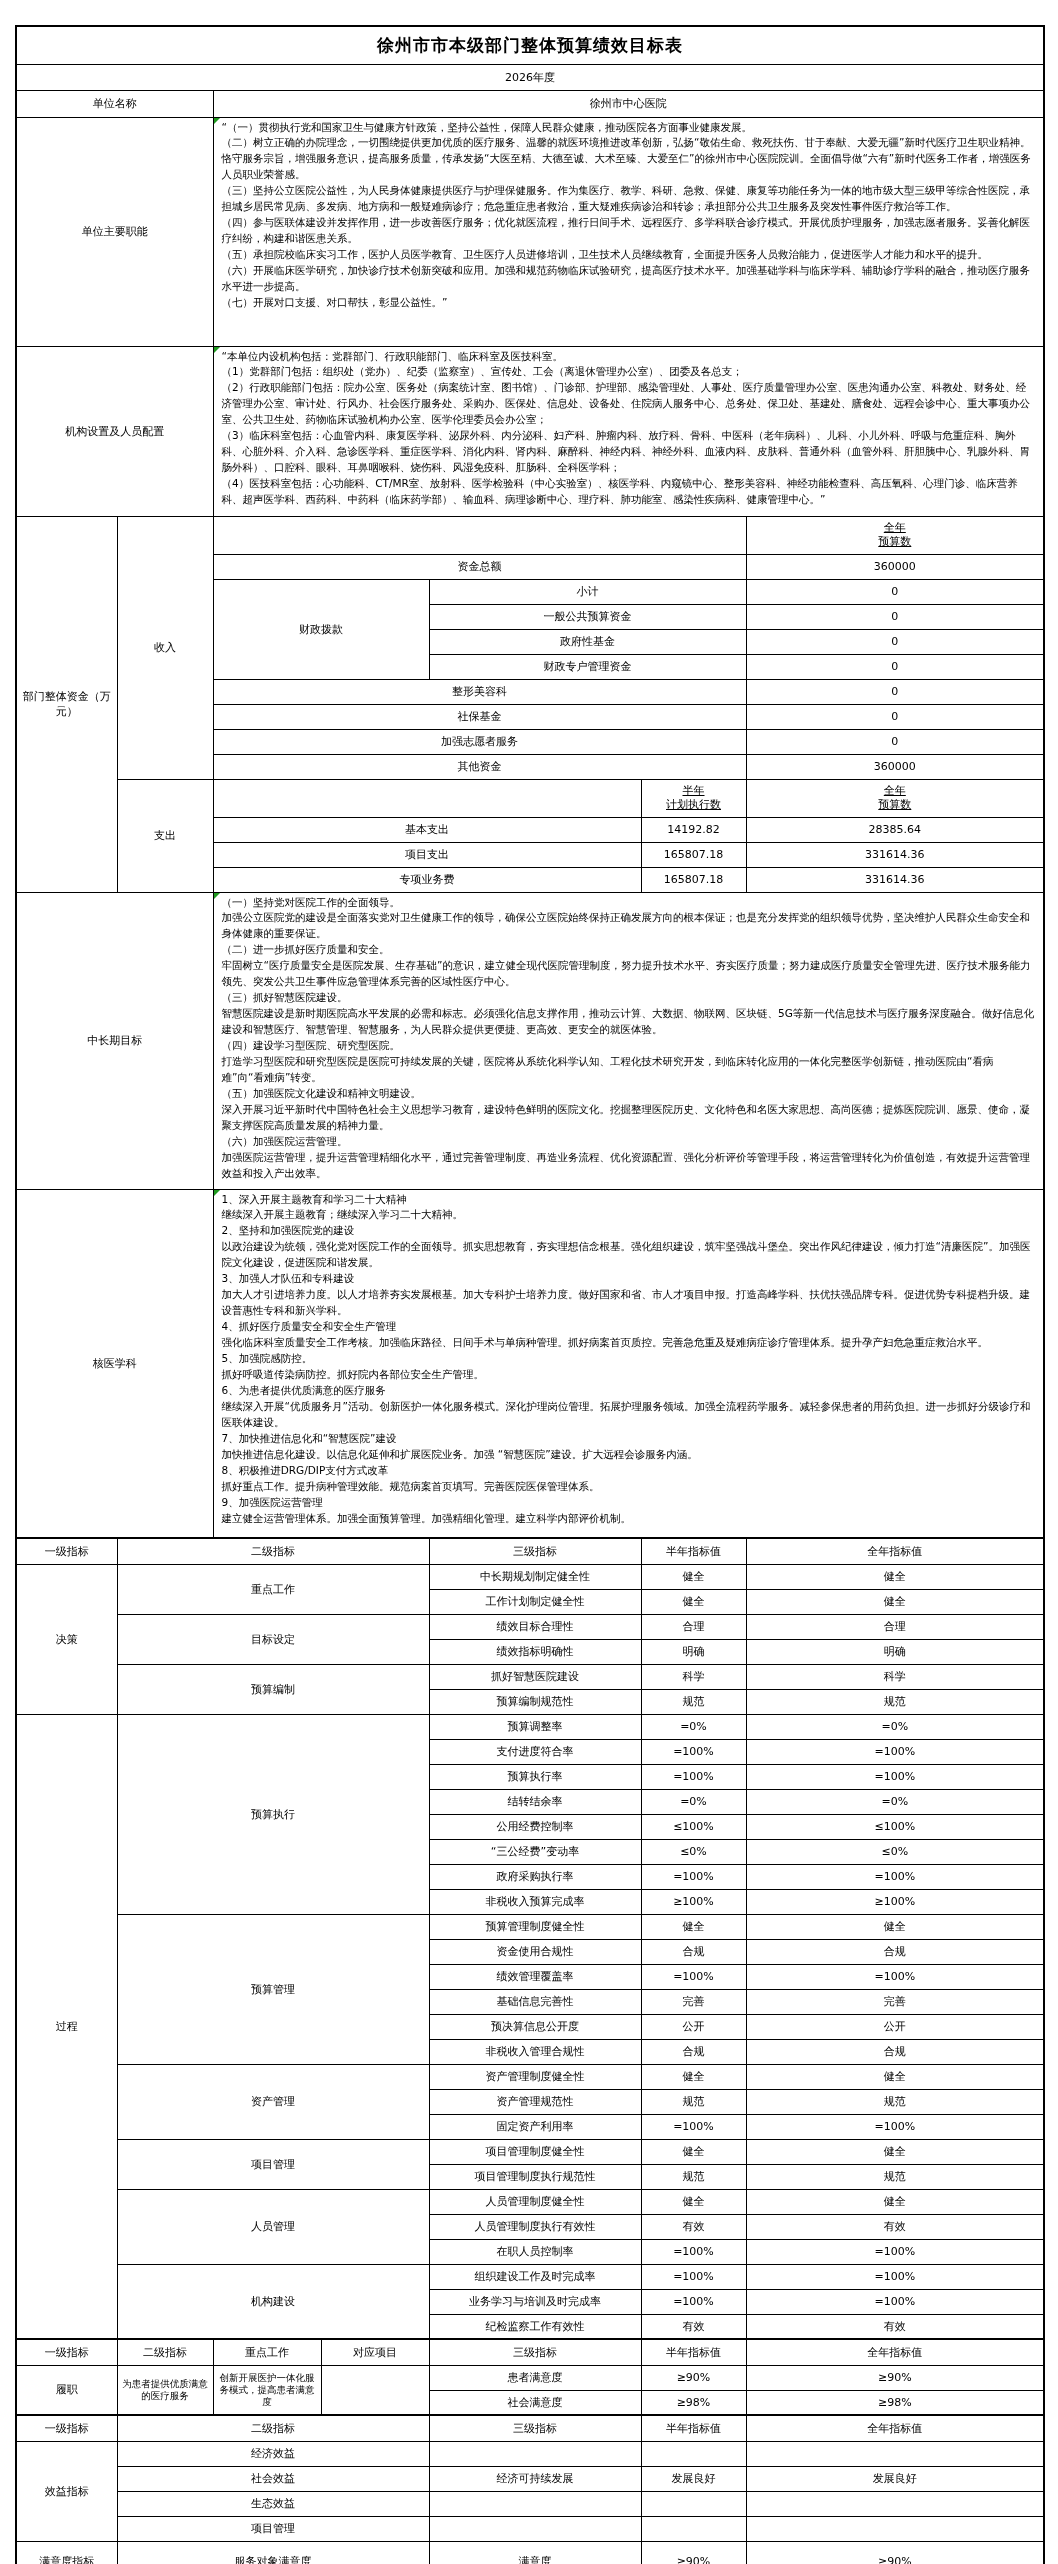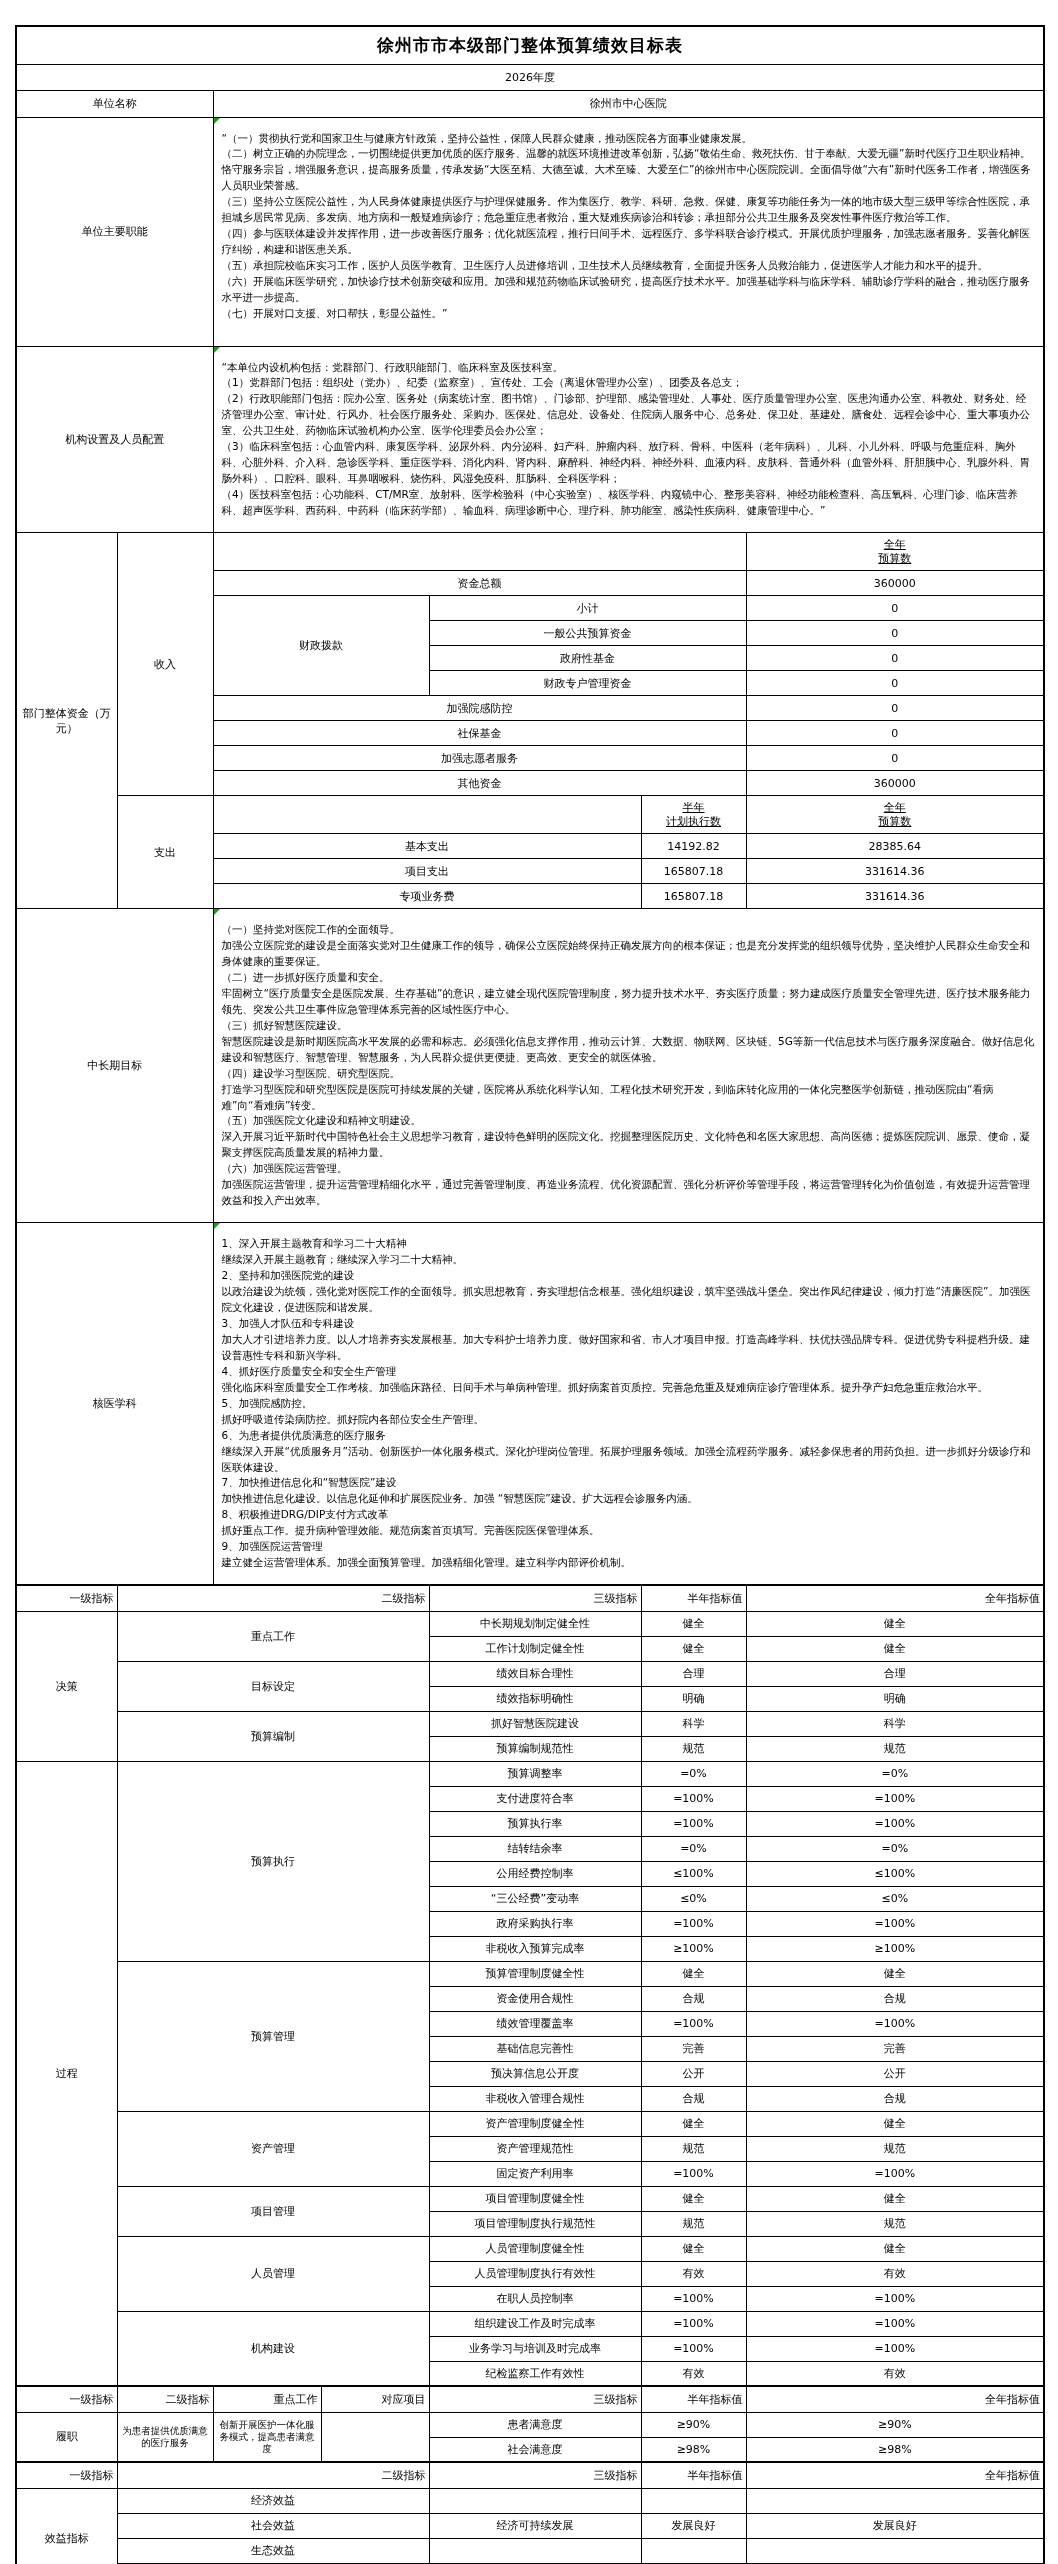--- a/index.html
+++ b/index.html
@@ -1,23 +1,23 @@
 <!DOCTYPE html>
 <html><head>
 <meta charset="utf-8">
 <style>
   html,body{margin:0;padding:0;background:#fff;}
   body{width:1058px;height:2564px;position:relative;font-family:"DejaVu Sans","Liberation Sans",sans-serif;color:#000;}
   .sheet{position:absolute;left:15px;top:25px;width:1028px;}
   table{border-collapse:collapse;table-layout:fixed;width:1028px;}
   td{border:1px solid #000;text-align:center;vertical-align:middle;font-size:11px;padding:1px 3px;overflow:hidden;word-break:break-all;}
-  tr.thick td{border-top:2px solid #000;text-align:right;}
+  tr.thick td{border-top:2px solid #000;}
   table{border:2px solid #000;}
   .title-cell{font-size:17px;font-weight:bold;letter-spacing:1px;}
-  .txt{text-align:left;vertical-align:top;white-space:pre-line;font-size:10.5px;line-height:1.52;padding:13px 8px;position:relative;}
+  .txt{text-align:left;vertical-align:top;white-space:pre-line;font-size:10.5px;line-height:1.52;padding:2px 8px;position:relative;}
   .pre{white-space:pre-line;line-height:1.25;text-decoration:underline;}
   .lbl{font-size:11px;}
   .small{font-size:9.5px;line-height:1.25;padding:1px 2px;}
   .gt{position:relative;}
   .gt::before{content:"";position:absolute;top:0;left:0;width:0;height:0;
     border-top:6px solid #1f9a1f;border-right:6px solid transparent;}
 </style>
 </head>
 <body>
 
@@ -88,21 +88,21 @@
         </tr>
 <tr style="height:25px">
           <td colspan="2">政府性基金</td>
           <td>0</td>
         </tr>
 <tr style="height:25px">
           <td colspan="2">财政专户管理资金</td>
           <td>0</td>
         </tr>
 <tr style="height:25px">
-          <td colspan="4">加强院感防控</td>
+          <td colspan="4">整形美容科</td>
           <td>0</td>
         </tr>
 <tr style="height:25px">
           <td colspan="4">社保基金</td>
           <td>0</td>
         </tr>
 <tr style="height:25px">
           <td colspan="4">加强志愿者服务</td>
           <td>0</td>
         </tr>

